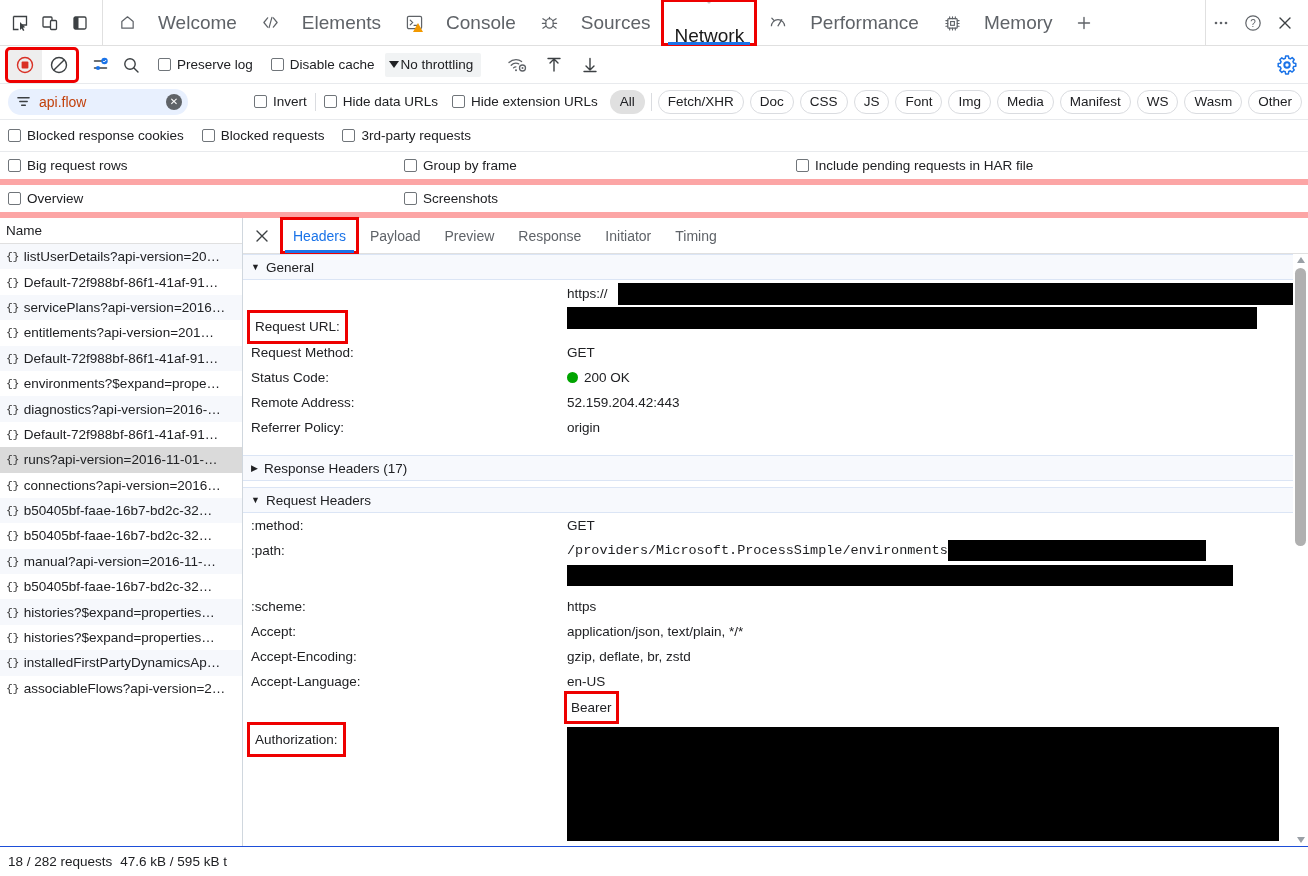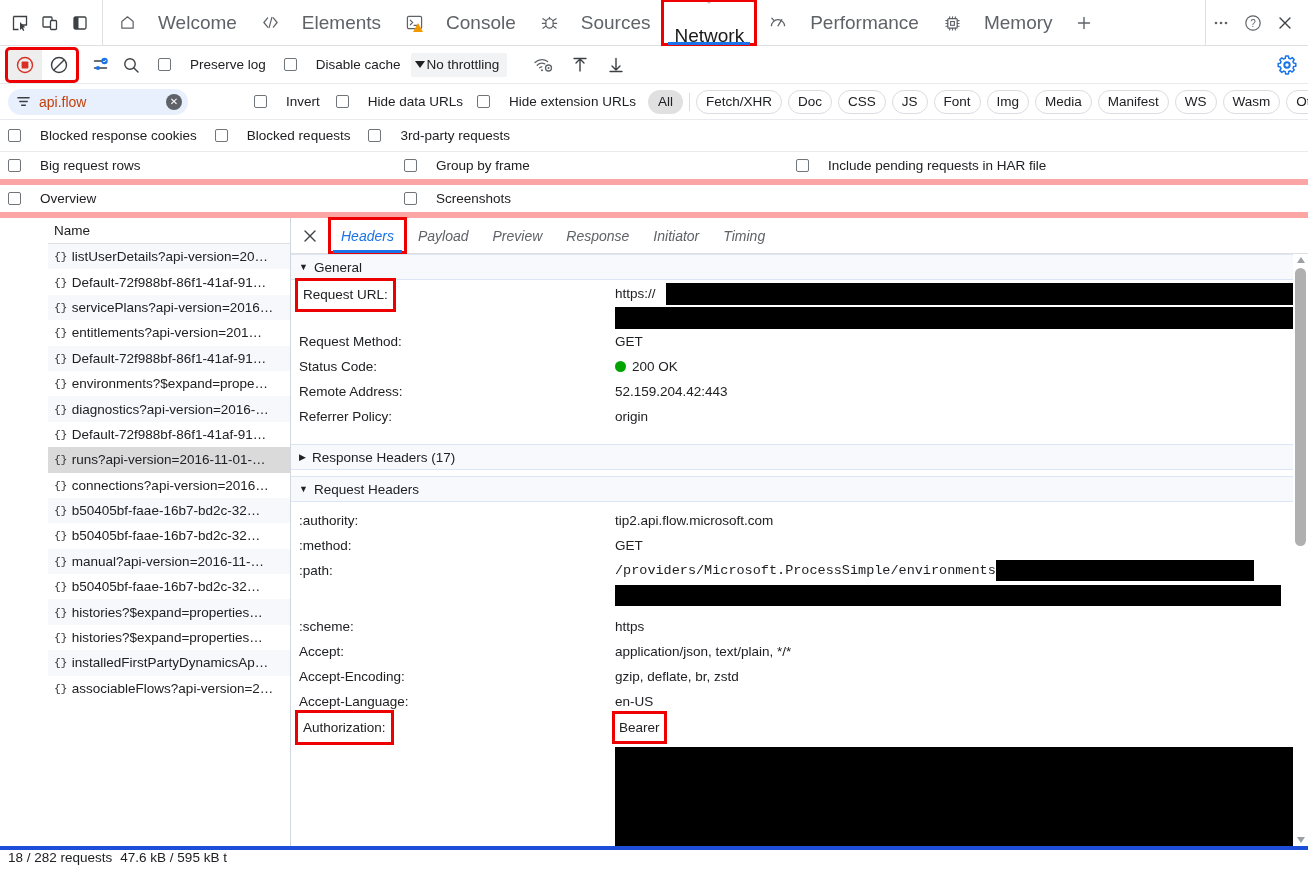--- a/index.html
+++ b/index.html
@@ -51,21 +51,21 @@
     display:flex; align-items:center;
     border-bottom: 1px solid #e8eaed;
     background:#ffffff;
     padding-left: 6px;
     position: relative;
   }
   .tb-ic { width:30px; height:28px; display:flex; align-items:center; justify-content:center; border-radius:3px; cursor:pointer; color:#5f6368;}
   .record-box { display:flex; align-items:center; outline:3px solid #ee0000; outline-offset:0px; border-radius:2px; margin-left:2px;}
   .record-btn { width:34px; height:30px; display:flex; align-items:center; justify-content:center; background:#eeeeee; cursor:pointer;}
   .clear-btn { width:34px; height:30px; display:flex; align-items:center; justify-content:center; cursor:pointer;}
-  .chk-label { display:flex; align-items:center; gap:19px; cursor:pointer; font-size:13.5px; color:#202124; white-space:nowrap;}
+  .chk-label { display:flex; align-items:center; gap:6px; cursor:pointer; font-size:13.5px; color:#202124; white-space:nowrap;}
   .cb { width:13px; height:13px; border:1px solid #70757a; border-radius:2px; background:#fff; display:inline-block; flex:0 0 auto;}
   .throttle {
     display:flex; align-items:center; gap:2px;
     background:#f1f3f4; height:24px; padding: 0 8px 0 4px; border-radius:2px; cursor:pointer;
     font-size:13.5px; margin-left:10px;
   }
   .caret-down { width:0;height:0;border-left:5px solid transparent;border-right:5px solid transparent;border-top:7px solid #202124; }
   .gear-right { position:absolute; right:6px; top:4px; width:30px;height:30px; display:flex;align-items:center;justify-content:center;cursor:pointer;}
 
   
@@ -89,58 +89,58 @@
     background:#fff;
     text-align:center;
   }
   .typepill.active { background:#e0e0e0; border-color:transparent; }
 
   
   .setrow { height:32px; min-height:32px; display:flex; align-items:center; border-bottom:1px solid #e8eaed; padding-left:8px;}
   .setrow2 { height:33px; min-height:33px; display:flex; align-items:center; border-bottom:6px solid #fca5a5; padding-left:8px;}
 
   
-  .main { flex:1; display:flex; min-height:0; position:relative;padding-left:48px; }
+  .main { flex:1; display:flex; min-height:0; position:relative; }
   .reqlist { width:243px; min-width:243px; display:flex; flex-direction:column; border-right:1px solid #d0d7de; background:#fff;}
   .rl-header { height:26px; min-height:26px; display:flex; align-items:center; padding-left:6px; font-size:13.5px; border-bottom:1px solid #e0e0e0; background:#fff;}
   .rl-rows { flex:1; overflow:hidden; }
   .rl-row { height:25.4px; display:flex; align-items:center; gap:5px; padding-left:6px; font-size:13.5px; white-space:nowrap; overflow:hidden; cursor:pointer;}
   .rl-row.odd { background:#f6f8fc; }
   .rl-row.sel { background:#dadada; }
   .rl-icon { font-size:11.5px; color:#333; flex:0 0 auto; font-family:"Liberation Mono", monospace; letter-spacing:-0.5px;}
   .rl-name { overflow:hidden; text-overflow:ellipsis; }
 
   .detail { flex:1; display:flex; flex-direction:column; min-width:0; background:#fff; position:relative;}
-  .dtabs { height:36px; min-height:36px; display:flex; align-items:stretch; border-bottom:1px solid #e0e0e0; background:#fff;font-style:italic;}
+  .dtabs { height:36px; min-height:36px; display:flex; align-items:stretch; border-bottom:1px solid #e0e0e0; background:#fff;}
   .dclose { width:38px; display:flex; align-items:center; justify-content:center; cursor:pointer; color:#5f6368;}
   .dtab { display:flex; align-items:center; padding: 0 12px; font-size:14px; color:#5f6368; cursor:pointer; position:relative;}
   .dtab.selected { color:#1a73e8; }
   .dtab.selected::after { content:""; position:absolute; left:4px; right:4px; bottom:0; height:3px; background:#1a73e8;}
   .dtab.boxed { outline:3px solid #ee0000; outline-offset:-2px; z-index:3;}
 
   .dbody { flex:1; overflow:hidden; position:relative; }
   .section-head {
     height:26px; display:flex; align-items:center; gap:6px; padding-left:8px;
     background:#f7f9fd; border-top:1px solid #dbe5f5; border-bottom:1px solid #dbe5f5;
     font-size:13.5px;
   }
   .tri { font-size:9px; color:#202124; display:inline-block; }
   .kv { display:flex; font-size:13.5px; line-height:25px; padding-left:8px; }
   .kv .k { width: 316px; flex:0 0 316px; color:#202124; white-space:nowrap; }
   .kv .v { color:#202124; word-break:break-all; }
   .kv .k.boxed, .kv .v.boxed { outline:3px solid #ee0000; outline-offset:1px; display:inline-block; width:auto; }
-  .kbox-wrap { width:316px; flex:0 0 316px; }
+  .kbox-wrap { width:316px; flex:0 0 316px;margin-top:32px; }
   .redact { background:#000; display:block; }
   .green-dot { width:11px;height:11px;border-radius:50%;background:#00a400;display:inline-block;margin-right:6px;vertical-align:-1px;}
 
   .scroll-track { position:absolute; right:0; top:0; bottom:0; width:15px; background:#fff; }
   .scroll-thumb { position:absolute; right:2px; width:11px; border-radius:6px; background:#b0b0b0; }
 
   
-  .statusbar { height:30px; min-height:30px; display:flex; align-items:flex-start; border-top:4px solid #1d4ed8; font-size:13.5px; padding-left:8px; background:#fff;}
+  .statusbar { height:30px; min-height:30px; display:flex; align-items:center; border-top:1px solid #1d4ed8; font-size:13.5px; padding-left:8px; background:#fff;}
   .sb-seg { margin-right: 8px; }
   svg { display:block; }
 </style>
 </head>
 <body>
 
 <div class="app">
 
   <div class="tabbar">
     <div class="dock-group">
@@ -562,24 +562,20 @@
         <div class="section-head" style="margin-top:15px;">
           <span class="tri">▶</span>
           <span>Response Headers (17)</span>
         </div>
 
         <div class="section-head" style="margin-top:6px;">
           <span class="tri">▼</span>
           <span>Request Headers</span>
         </div>
 
-        <div class="kv" style="margin-top:6px;">
-          <span class="k">:authority:</span>
-          <span class="v">tip2.api.flow.microsoft.com</span>
-        </div>
         <div class="kv">
           <span class="k">:method:</span>
           <span class="v">GET</span>
         </div>
 
         <div class="kv" style="align-items:flex-start;">
           <span class="k">:path:</span>
           <span class="v" style="flex:1;min-width:0;font-family:Liberation Mono, monospace;">
             <span style="display:flex;align-items:center;">
               <span>/providers/Microsoft.ProcessSimple/environments</span>

